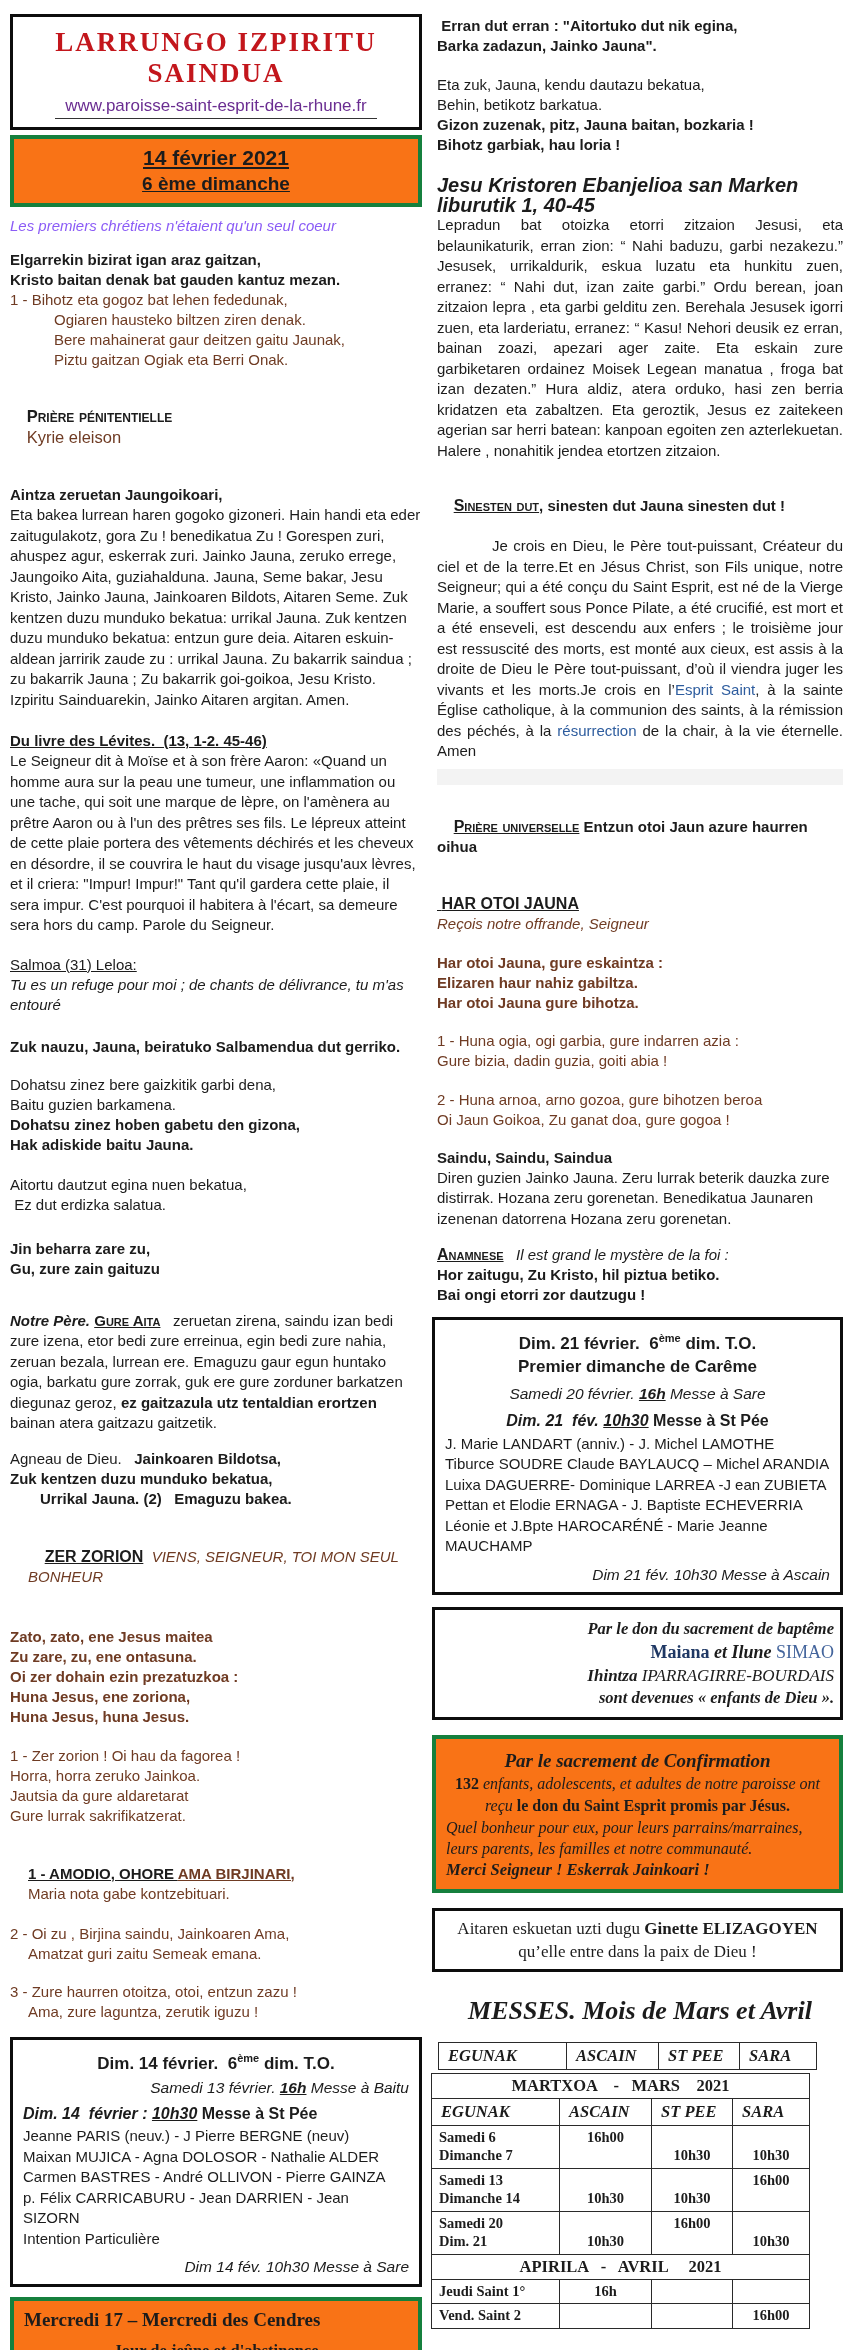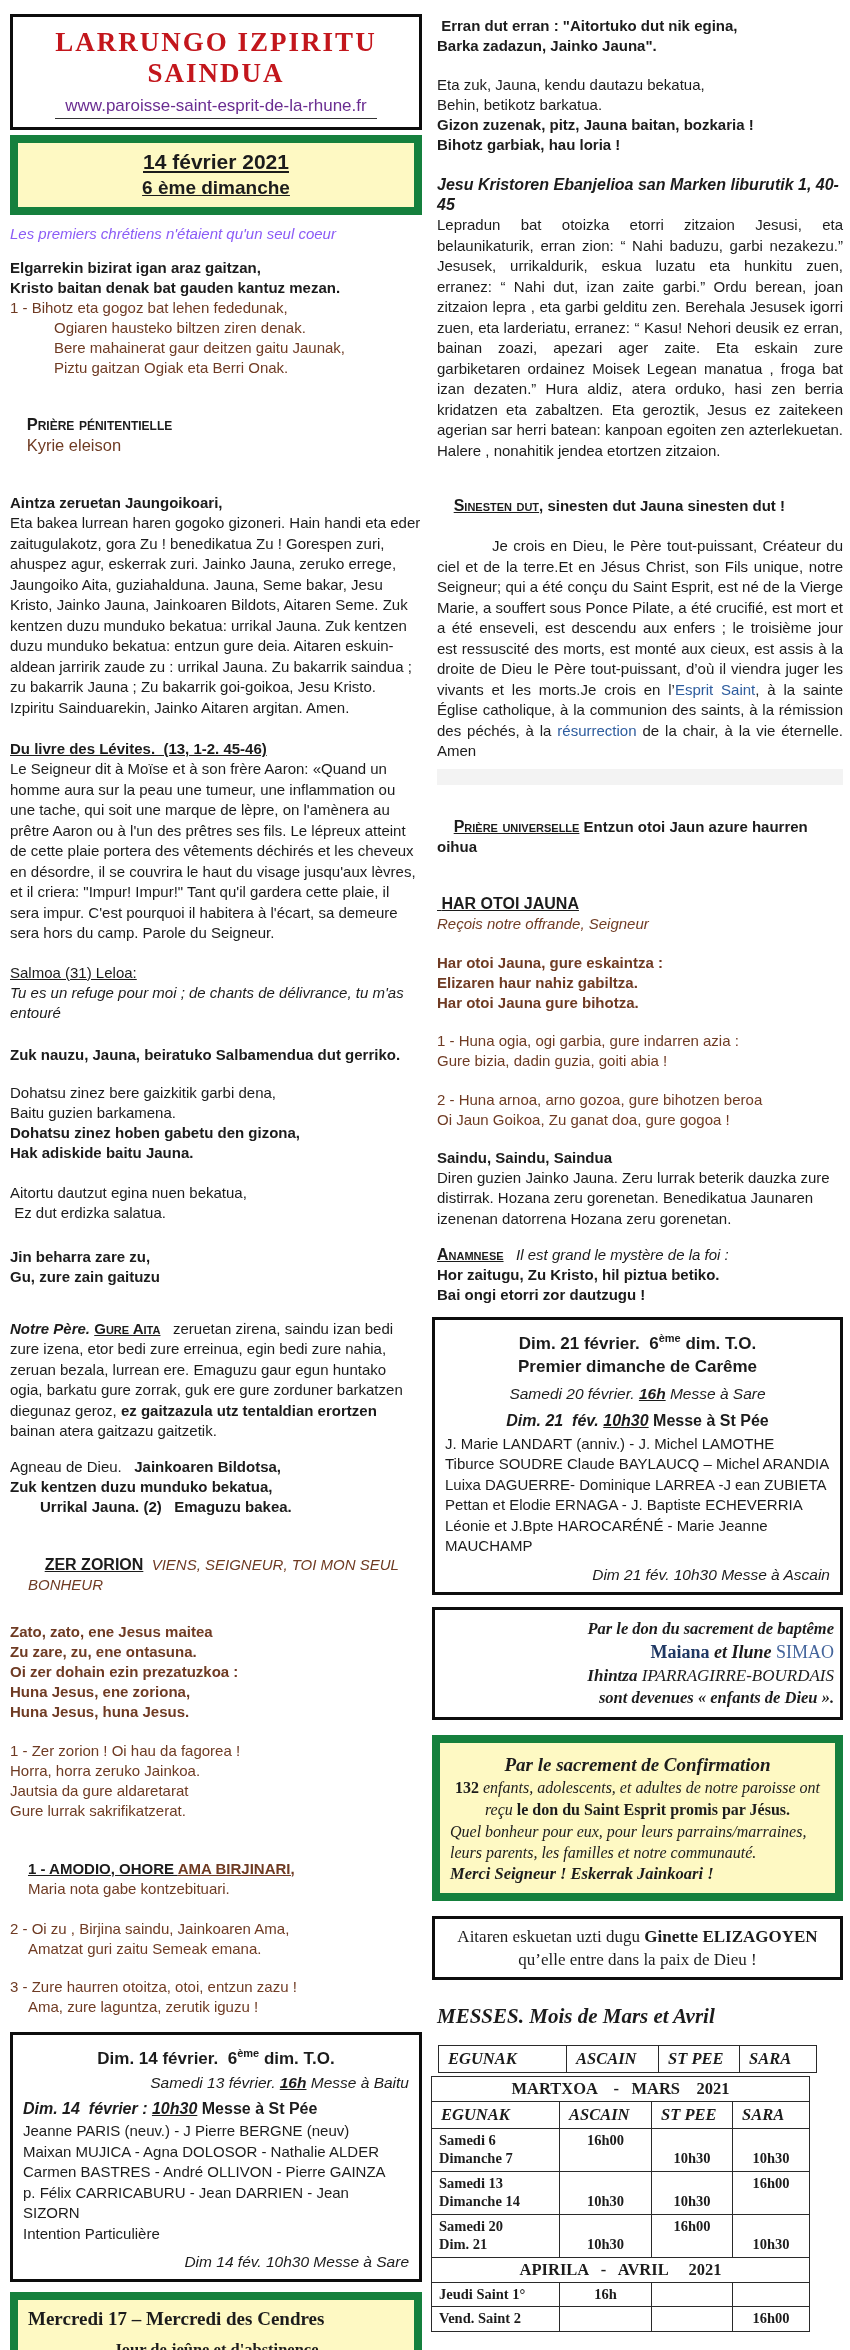--- a/index.html
+++ b/index.html
@@ -12,21 +12,21 @@
   .par{font-size:15px;line-height:20.5px;white-space:normal;}
   .b{font-weight:bold;}
   .i{font-style:italic;}
   .u{text-decoration:underline;}
   .sc{font-variant:small-caps;}
   .br{color:#6f3b23;}
   .blue{color:#2d5c9e;}
   .just{text-align:justify;}
   .sup{vertical-align:super;font-size:11px;}
   .box{border:3px solid #0d0d0d;background:#fff;}
-  .box-thick{border:8px solid #15803d;background:#fef9c3;}
+  .box-thick{border:4px solid #15803d;background:#f97316;}
   
   .headbox{margin-top:14px;text-align:center;padding:10px 6px 8px;}
   .parish-title{font-family:"Liberation Serif",serif;font-weight:bold;font-size:27px;
                 color:#c3161c;letter-spacing:2px;}
   .parish-url{display:inline-block;margin-top:7px;font-size:17px;color:#6a2d91;
               border-bottom:1.5px solid #333;padding:0 10px 2px;}
   .datebox{margin-top:5px;text-align:center;padding:5px 0 7px;}
   .date-l1{font-size:21px;font-weight:bold;text-decoration:underline;line-height:27px;}
   .date-l2{font-size:19px;font-weight:bold;text-decoration:underline;line-height:25px;}
   .indent44{padding-left:44px;}
@@ -124,21 +124,21 @@
   <div style="margin-top:15px;">
     <div class="line"><span>Agneau de Dieu.   </span><span class="b">Jainkoaren Bildotsa,</span></div>
     <div class="line b">Zuk kentzen duzu munduko bekatua,</div>
     <div class="line b indent30">Urrikal Jauna. (2)   Emaguzu bakea.</div>
   </div>
 
   <div class="line indent18" style="margin-top:18px;">
     <span class="b u" style="font-size:16px;">ZER ZORION</span><span class="i br">  VIENS, SEIGNEUR, TOI MON SEUL BONHEUR</span>
   </div>
 
-  <div style="margin-top:7px;">
+  <div style="margin-top:20px;">
     <div class="line b br">Zato, zato, ene Jesus maitea</div>
     <div class="line b br">Zu zare, zu, ene ontasuna.</div>
     <div class="line b br">Oi zer dohain ezin prezatuzkoa :</div>
     <div class="line b br">Huna Jesus, ene zoriona,</div>
     <div class="line b br">Huna Jesus, huna Jesus.</div>
   </div>
 
   <div style="margin-top:19px;">
     <div class="line br">1 - Zer zorion ! Oi hau da fagorea !</div>
     <div class="line br">Horra, horra zeruko Jainkoa.</div>
@@ -191,21 +191,21 @@
   </div>
 
   <div style="margin-top:19px;">
     <div class="line">Eta zuk, Jauna, kendu dautazu bekatua,</div>
     <div class="line">Behin, betikotz barkatua.</div>
     <div class="line b">Gizon zuzenak, pitz, Jauna baitan, bozkaria !</div>
     <div class="line b">Bihotz garbiak, hau loria !</div>
   </div>
 
   <div style="margin-top:20px;">
-    <div class="line b i" style="font-size:16px;">Jesu Kristoren Ebanjelioa san Marken liburutik 1, 40-45</div>
+    <div class="line b i" style="font-size:20px;">Jesu Kristoren Ebanjelioa san Marken liburutik 1, 40-45</div>
     <div class="par just">Lepradun bat otoizka etorri zitzaion Jesusi, eta belaunikaturik, erran zion: “ Nahi baduzu, garbi nezakezu.” Jesusek, urrikaldurik, eskua luzatu eta hunkitu zuen, erranez: “ Nahi dut, izan zaite garbi.” Ordu berean, joan zitzaion lepra , eta garbi gelditu zen. Berehala Jesusek igorri zuen, eta larderiatu, erranez: “ Kasu! Nehori deusik ez erran, bainan zoazi, apezari ager zaite. Eta eskain zure garbiketaren ordainez Moisek Legean manatua , froga bat izan dezaten.” Hura aldiz, atera orduko, hasi zen berria kridatzen eta zabaltzen. Eta geroztik, Jesus ez zaitekeen agerian sar herri batean: kanpoan egoiten zen azterlekuetan. Halere , nonahitik jendea etortzen zitzaion.</div>
   </div>
 
   <div class="line" style="margin-top:15px;">
     <span class="b sc u" style="font-size:16px;">Sinesten dut</span><span class="b">, sinesten dut Jauna sinesten dut !</span>
   </div>
 
   <div class="par just" style="text-indent:55px;">
     <span>Je crois en Dieu, le Père tout-puissant, Créateur du ciel et de la terre.Et en Jésus Christ, son Fils unique, notre Seigneur; qui a été conçu du Saint Esprit, est né de la Vierge Marie, a souffert sous Ponce Pilate, a été crucifié, est mort et a été enseveli, est descendu aux enfers ; le troisième jour est ressuscité des morts, est monté aux cieux, est assis à la droite de Dieu le Père tout-puissant, d’où il viendra juger les vivants et les morts.Je crois en l’</span><span class="blue">Esprit Saint</span><span>, à la sainte Église catholique, à la communion des saints, à la rémission des péchés, à la </span><span class="blue">résurrection</span><span> de la chair, à la vie éternelle. Amen</span>
   </div>
@@ -275,21 +275,21 @@
     <div style="text-align:center;font-size:16px;line-height:22px;"><span class="b">132</span><span class="i"> enfants, adolescents, et adultes de notre paroisse ont reçu </span><span class="b">le don du Saint Esprit promis par Jésus.</span></div>
     <div class="i" style="font-size:16px;line-height:21px;">Quel bonheur pour eux, pour leurs parrains/marraines, leurs parents, les familles et notre communauté.</div>
     <div class="b i" style="font-size:16.5px;line-height:22px;">Merci Seigneur ! Eskerrak Jainkoari !</div>
   </div>
 
   <div class="box serif" style="margin-top:15px;margin-left:-5px;padding:6px 4px;text-align:center;">
     <div style="font-size:17px;line-height:23px;"><span>Aitaren eskuetan uzti dugu </span><span class="b">Ginette ELIZAGOYEN</span></div>
     <div style="font-size:17px;line-height:23px;">qu’elle entre dans la paix de Dieu !</div>
   </div>
 
-  <div class="b i serif" style="margin-top:24px;font-size:21px;">MESSES. Mois de Mars et Avril</div>
+  <div class="b i serif" style="margin-top:24px;text-align:center;font-size:26px;">MESSES. Mois de Mars et Avril</div>
 
   <div id="messes-tables" style="margin-top:16px;margin-left:-6px;">
       <table class="mtable" style="margin-left: 7px;">
         <tbody>
           <tr>
             <td class="mh" style="width: 118px;">EGUNAK</td>
             <td class="mh" style="width: 82px;">ASCAIN</td>
             <td class="mh" style="width: 71px;">ST PEE</td>
             <td class="mh" style="width: 67px;">SARA</td>
           </tr>

